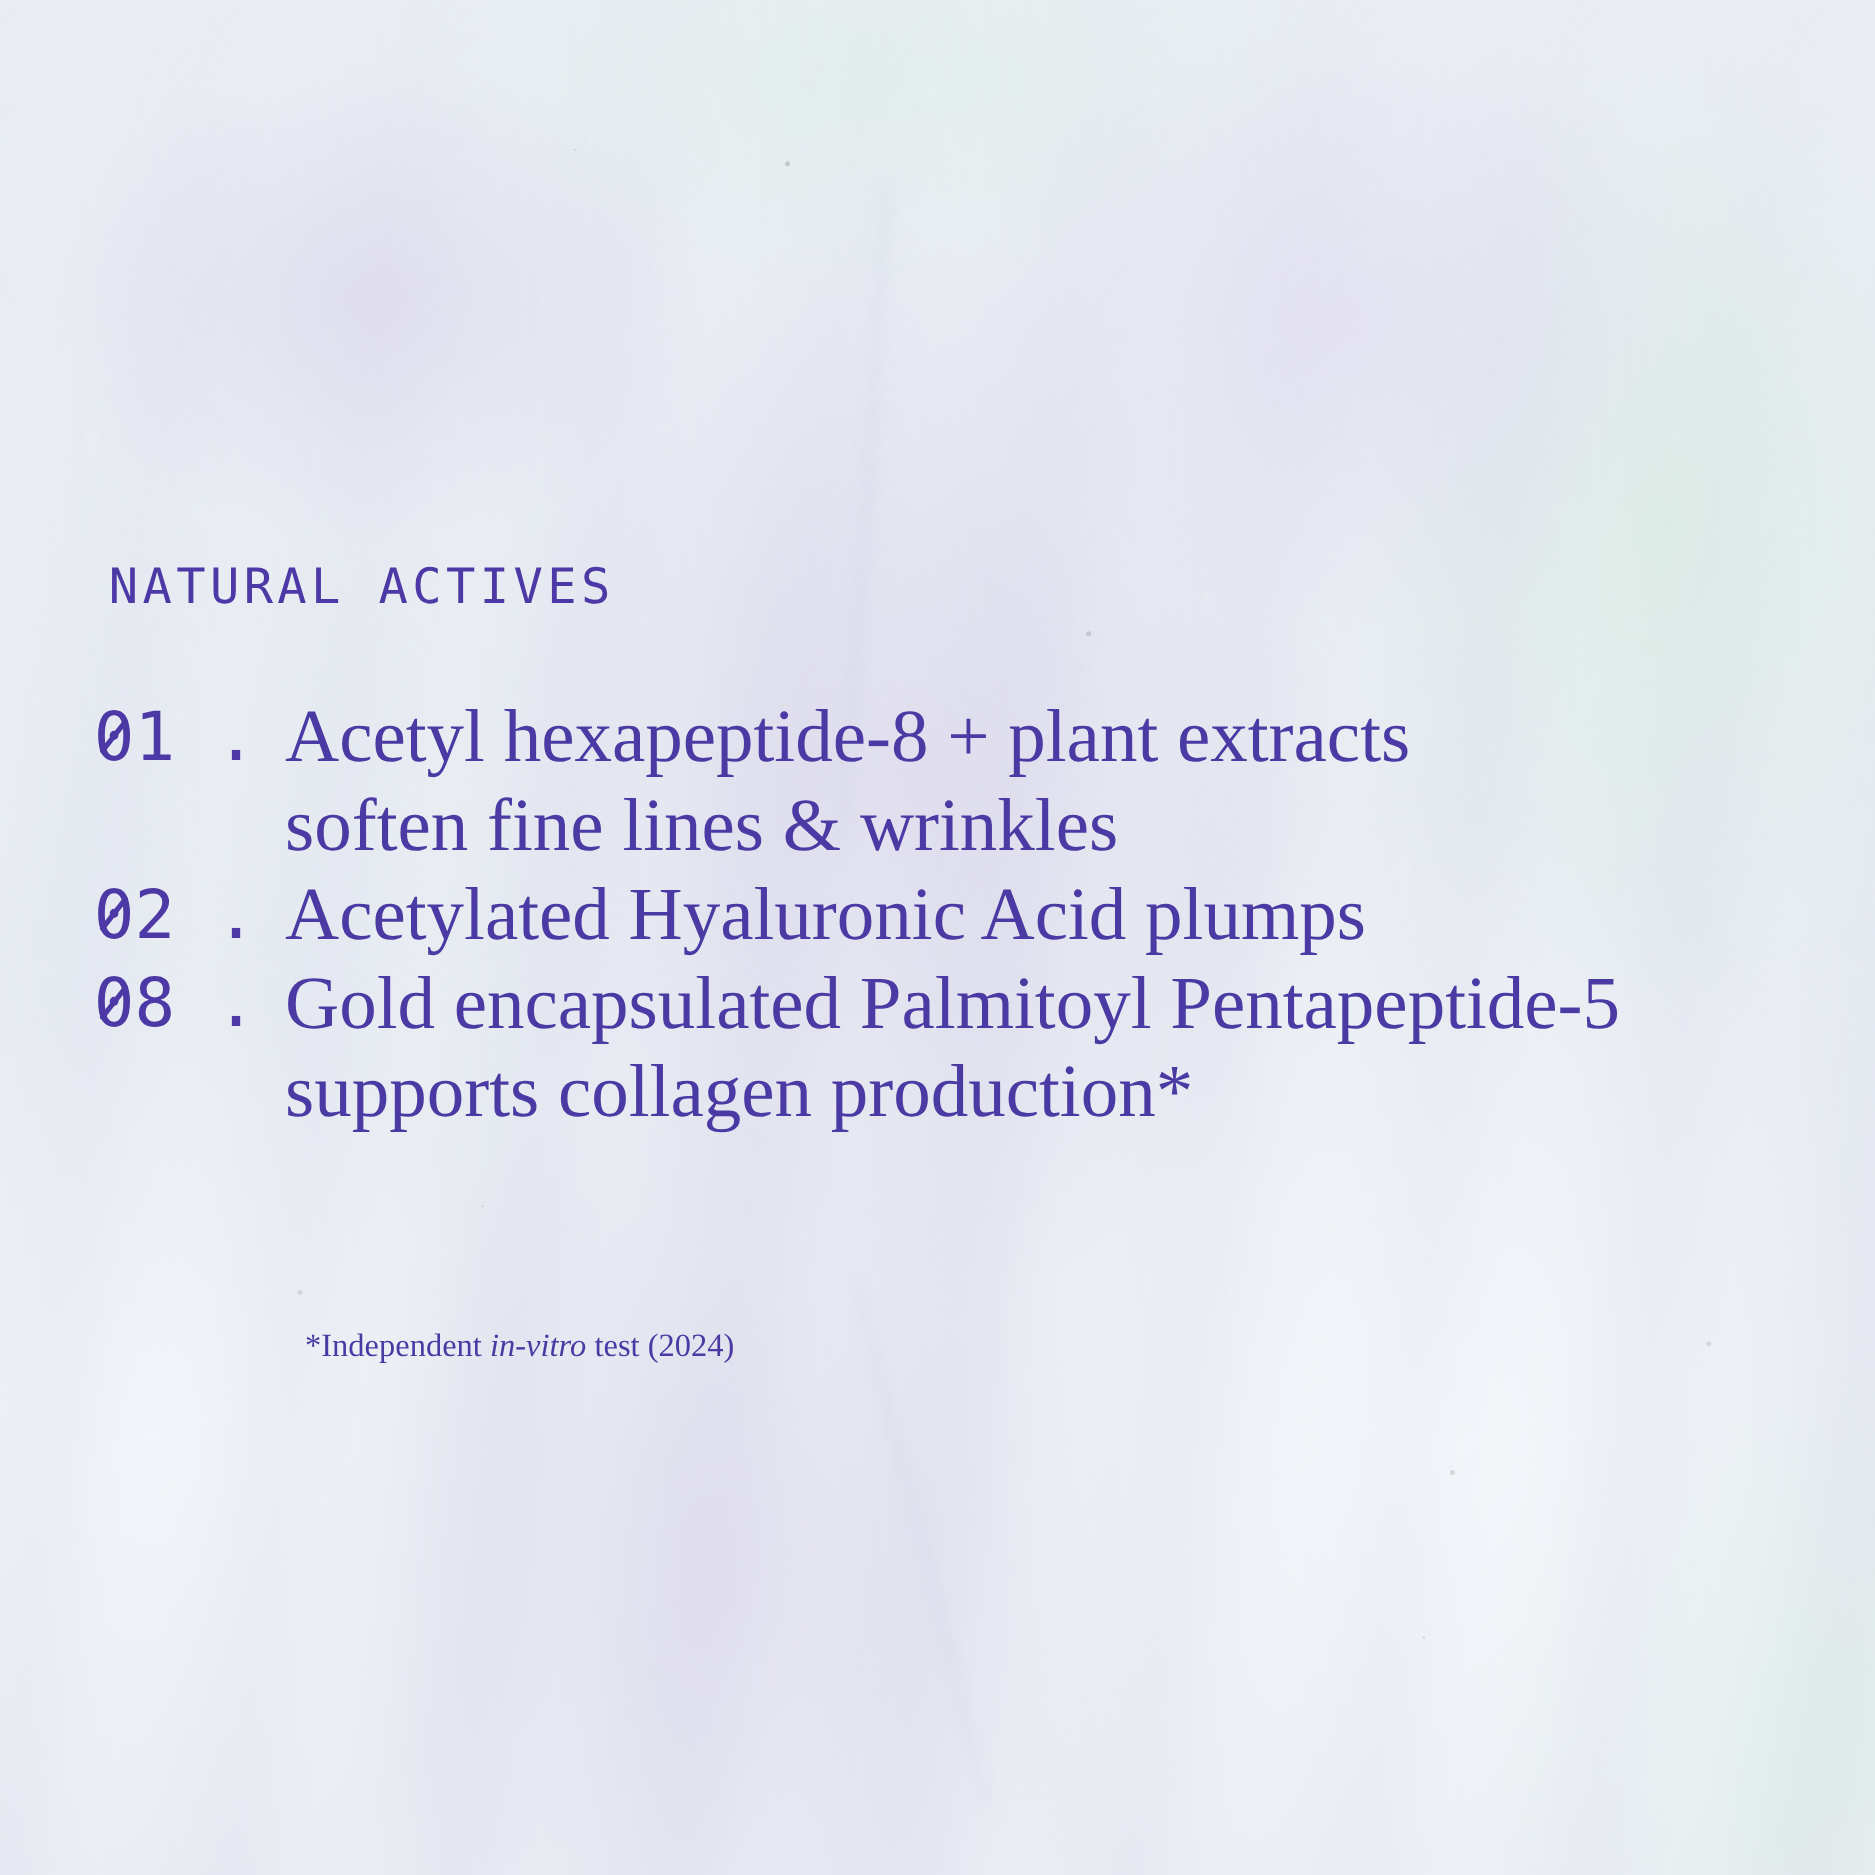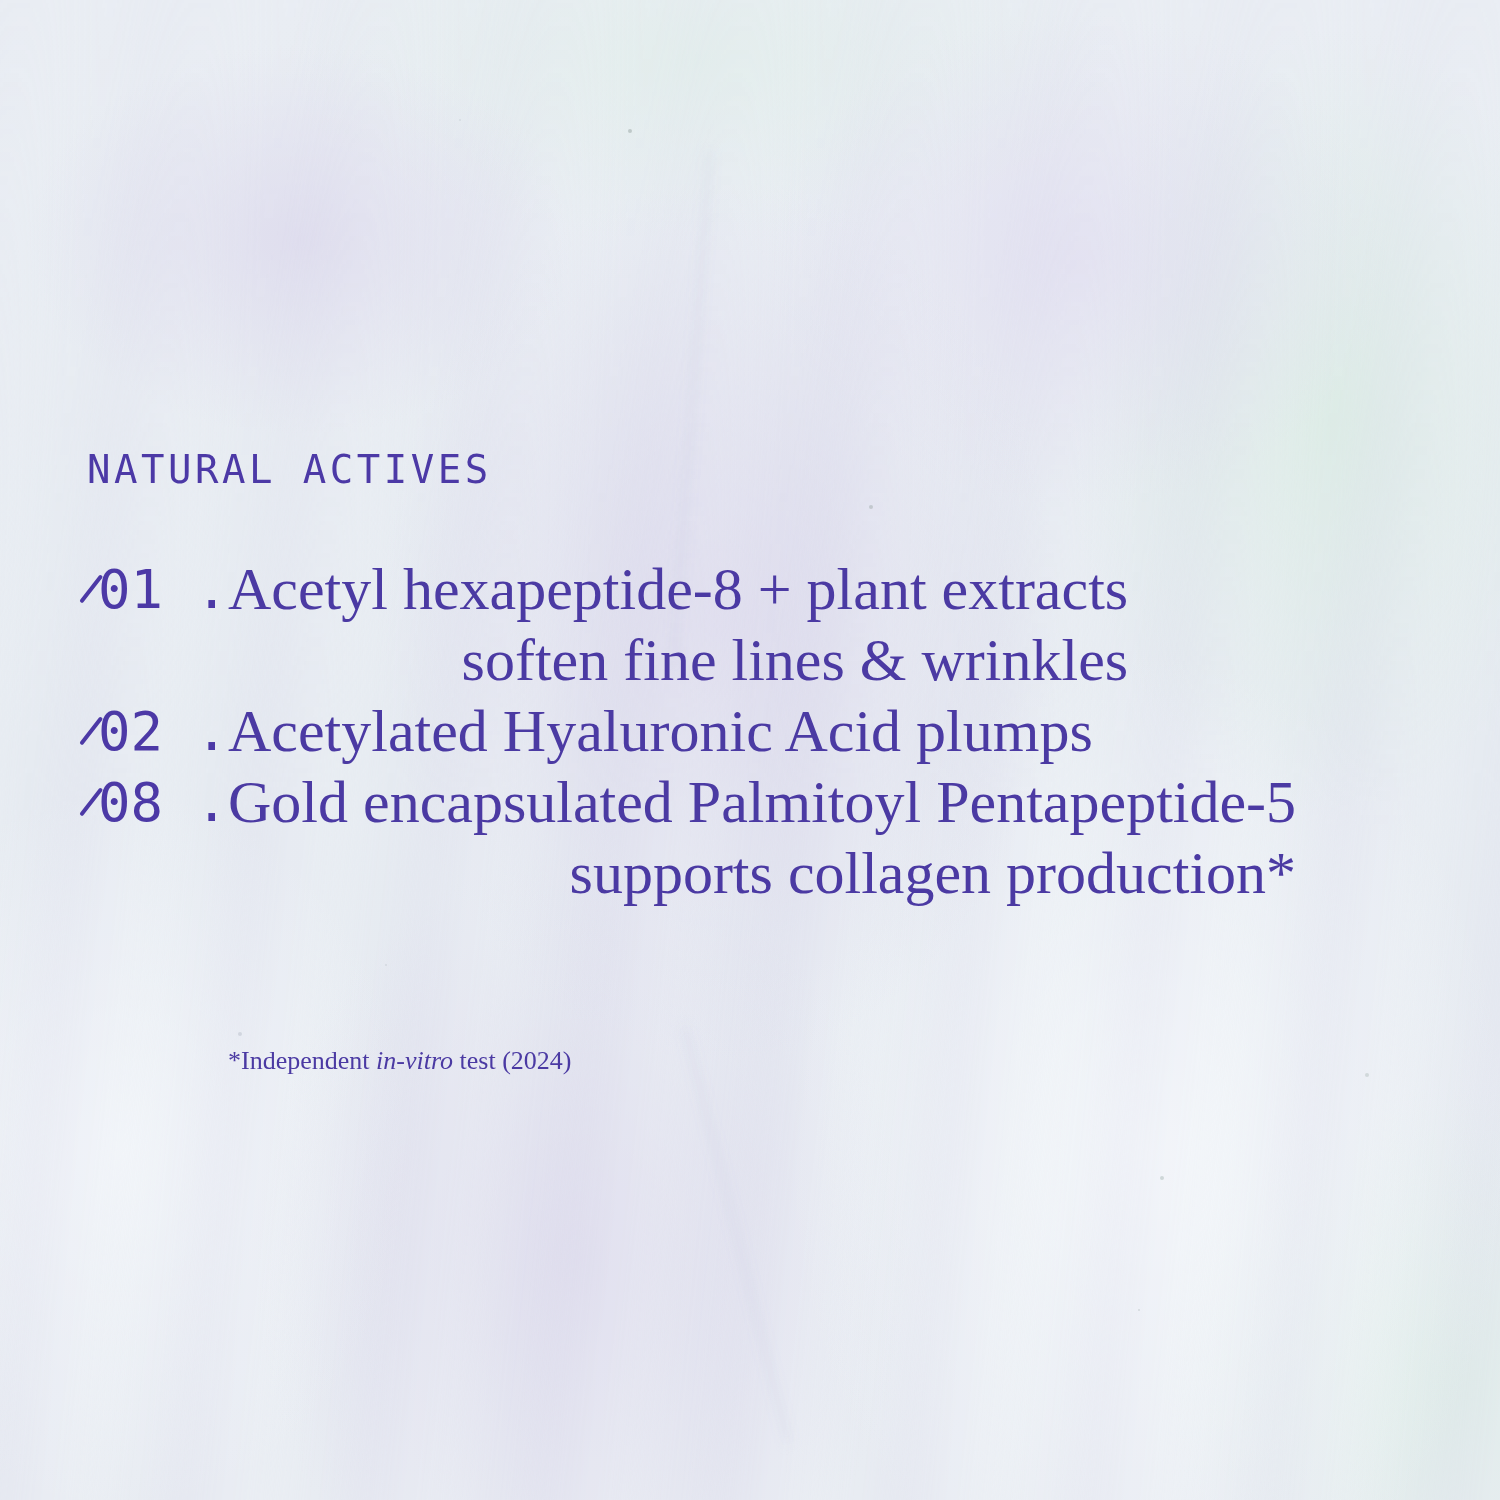--- a/index.html
+++ b/index.html
@@ -64,42 +64,41 @@
     position:absolute;left:75px;top:438px;margin:12px;
     font-family:"DejaVu Sans Mono",monospace;
     font-size:39px;font-weight:500;line-height:1;
     letter-spacing:3.5px;
     color:var(--purple-mono);
   }
   .actives-list{
     position:absolute;left:75px;top:554px;margin:0;padding:0;
     list-style:none;
     color:var(--purple);
-    text-align:right;
   }
   .item{display:flex;align-items:flex-start;}
   .num{
     flex:0 0 153px;
     position:relative;display:inline-block;
     font-family:"DejaVu Sans Mono",monospace;
     font-size:54px;line-height:71px;letter-spacing:0;
     color:var(--purple-mono);
     white-space:pre;
   }
   
   .num::after{
     content:"";position:absolute;left:-1px;top:33px;
     width:34px;height:3.5px;border-radius:2px;
     background:var(--purple-mono);
     transform:rotate(-52deg);
   }
   .txt{display:block;font-size:60px;line-height:71px;}
   .line{display:block;white-space:pre;}
   .footnote{
-    position:absolute;left:228px;top:1045px;margin:0;
+    position:absolute;left:228px;top:1045px;margin:16px;
     font-size:26px;line-height:1.2;
     color:var(--purple);
     white-space:pre;
   }
   .footnote .it{font-style:italic;}
 </style>
 </head>
 <body>
 
 <div class="bg"></div>

